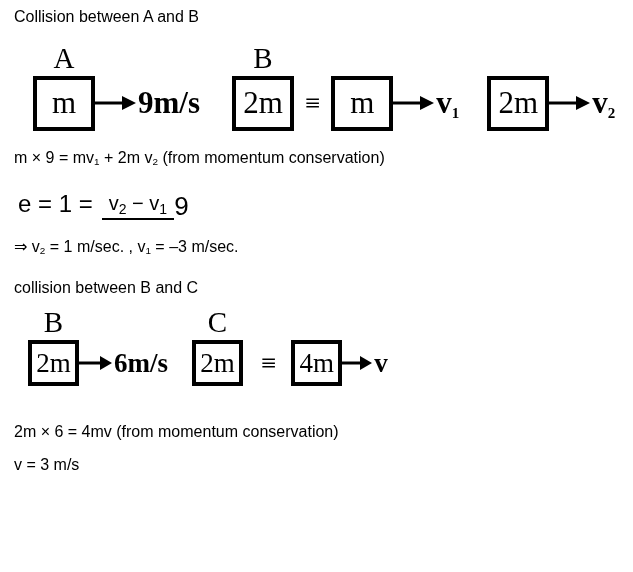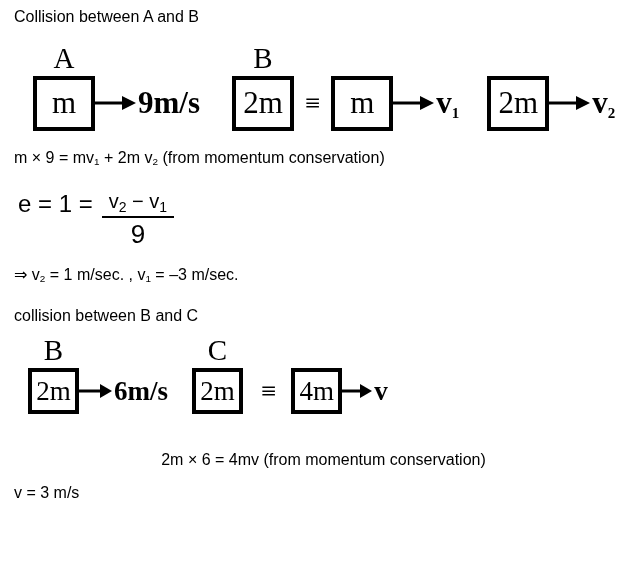--- a/index.html
+++ b/index.html
@@ -67,21 +67,21 @@
   .arrow-svg { flex: none; display: block; }
 
   
   .fraction-line {
     display: flex;
     align-items: flex-start;
     font-size: 24px;
   }
   .fraction {
     display: inline-flex;
-    flex-direction: column;
+    flex-direction: row;
     align-items: center;
     margin-left: 9px;
   }
   .frac-num {
     font-size: 20px;
     padding: 0 7px 3px 7px;
     border-bottom: 2px solid #000000;
     white-space: nowrap;
   }
   .frac-num sub { font-size: 0.7em; }
@@ -90,21 +90,21 @@
     padding-top: 1px;
   }
 
   
   .m-diagram1 { margin-left: 19px; margin-top: 50px; }
   .m-eq1      { margin-top: 18px; margin-left: 0; }
   .m-frac     { margin-top: 24px; margin-left: 4px; }
   .m-result1  { margin-top: 16px; }
   .m-title2   { margin-top: 23px; }
   .m-diagram2 { margin-left: 14px; margin-top: 44px; }
-  .m-eq2      { margin-top: 37px; text-align: center; }
+  .m-eq2      { margin-top: 37px; }
   .m-result2  { margin-top: 15px; }
 
   
   .g1-b  { margin-left: 32px; }
   .g1-eq { margin-left: 11px; margin-right: 11px; }
   .g1-m2 { margin-left: 28px; }
   .g-vel { margin-left: 2px; }
   
   .g2-c  { margin-left: 24px; }
   .g2-eq { margin-left: 18px; margin-right: 15px; }

